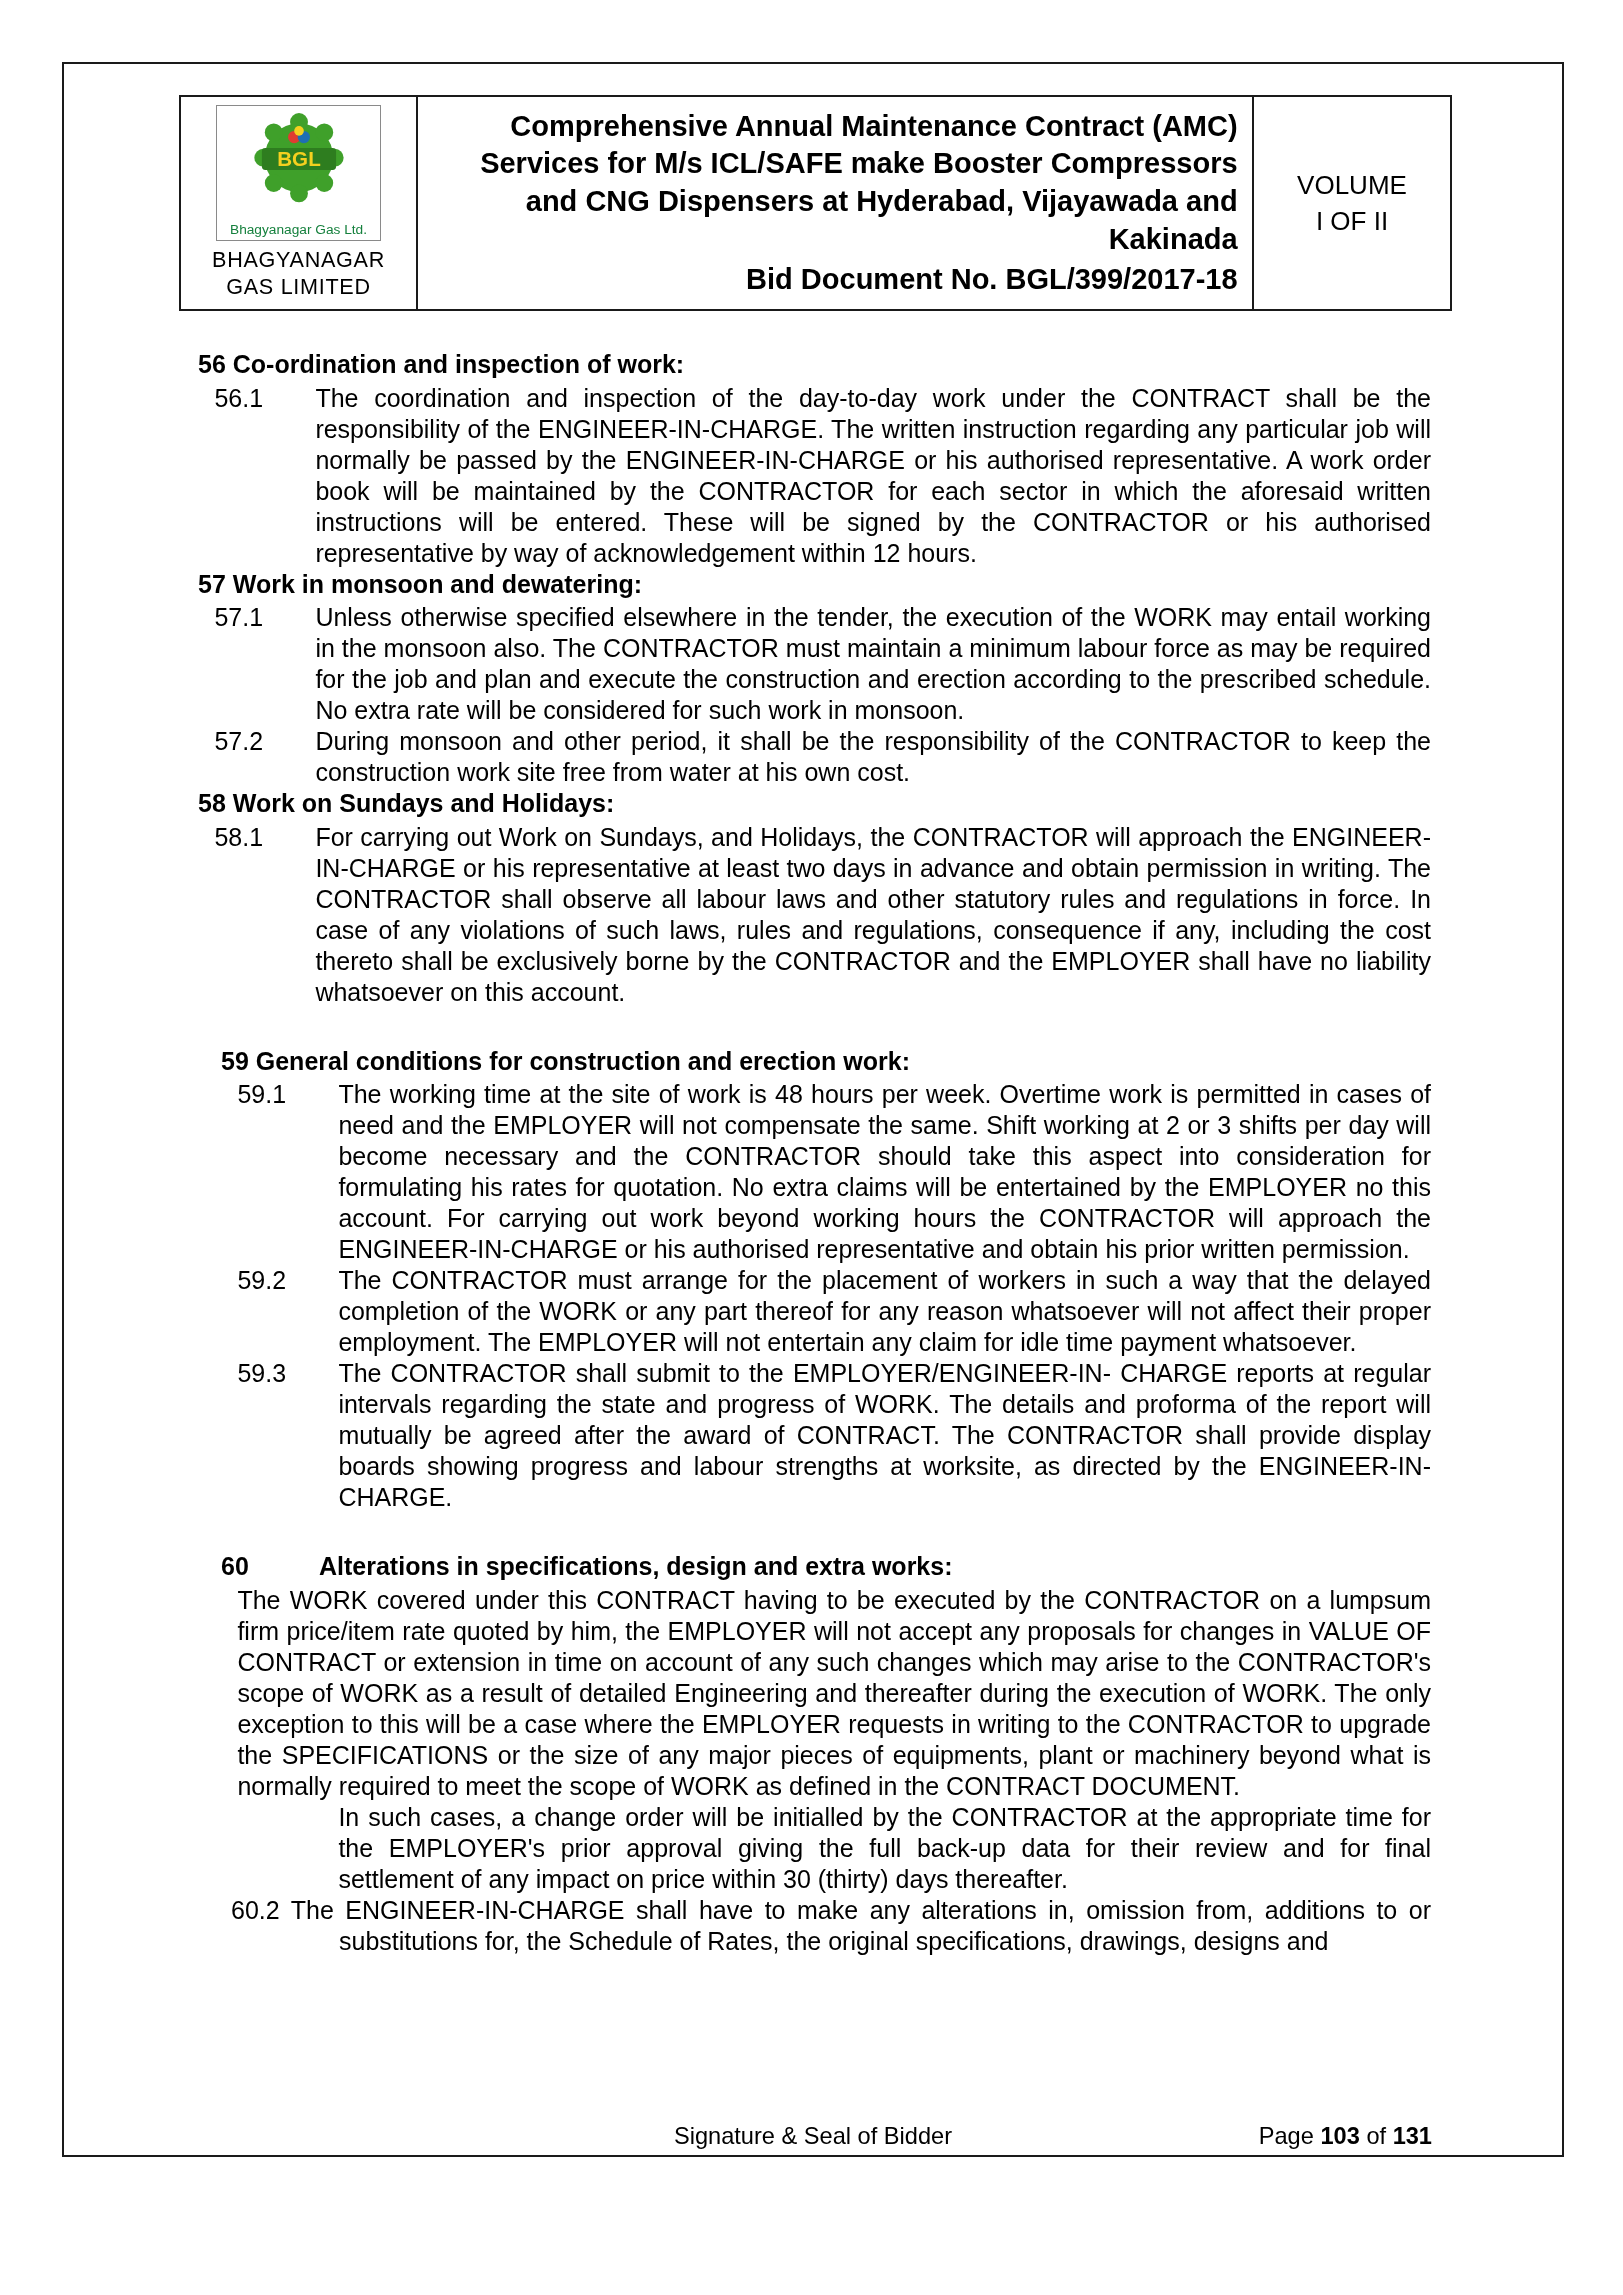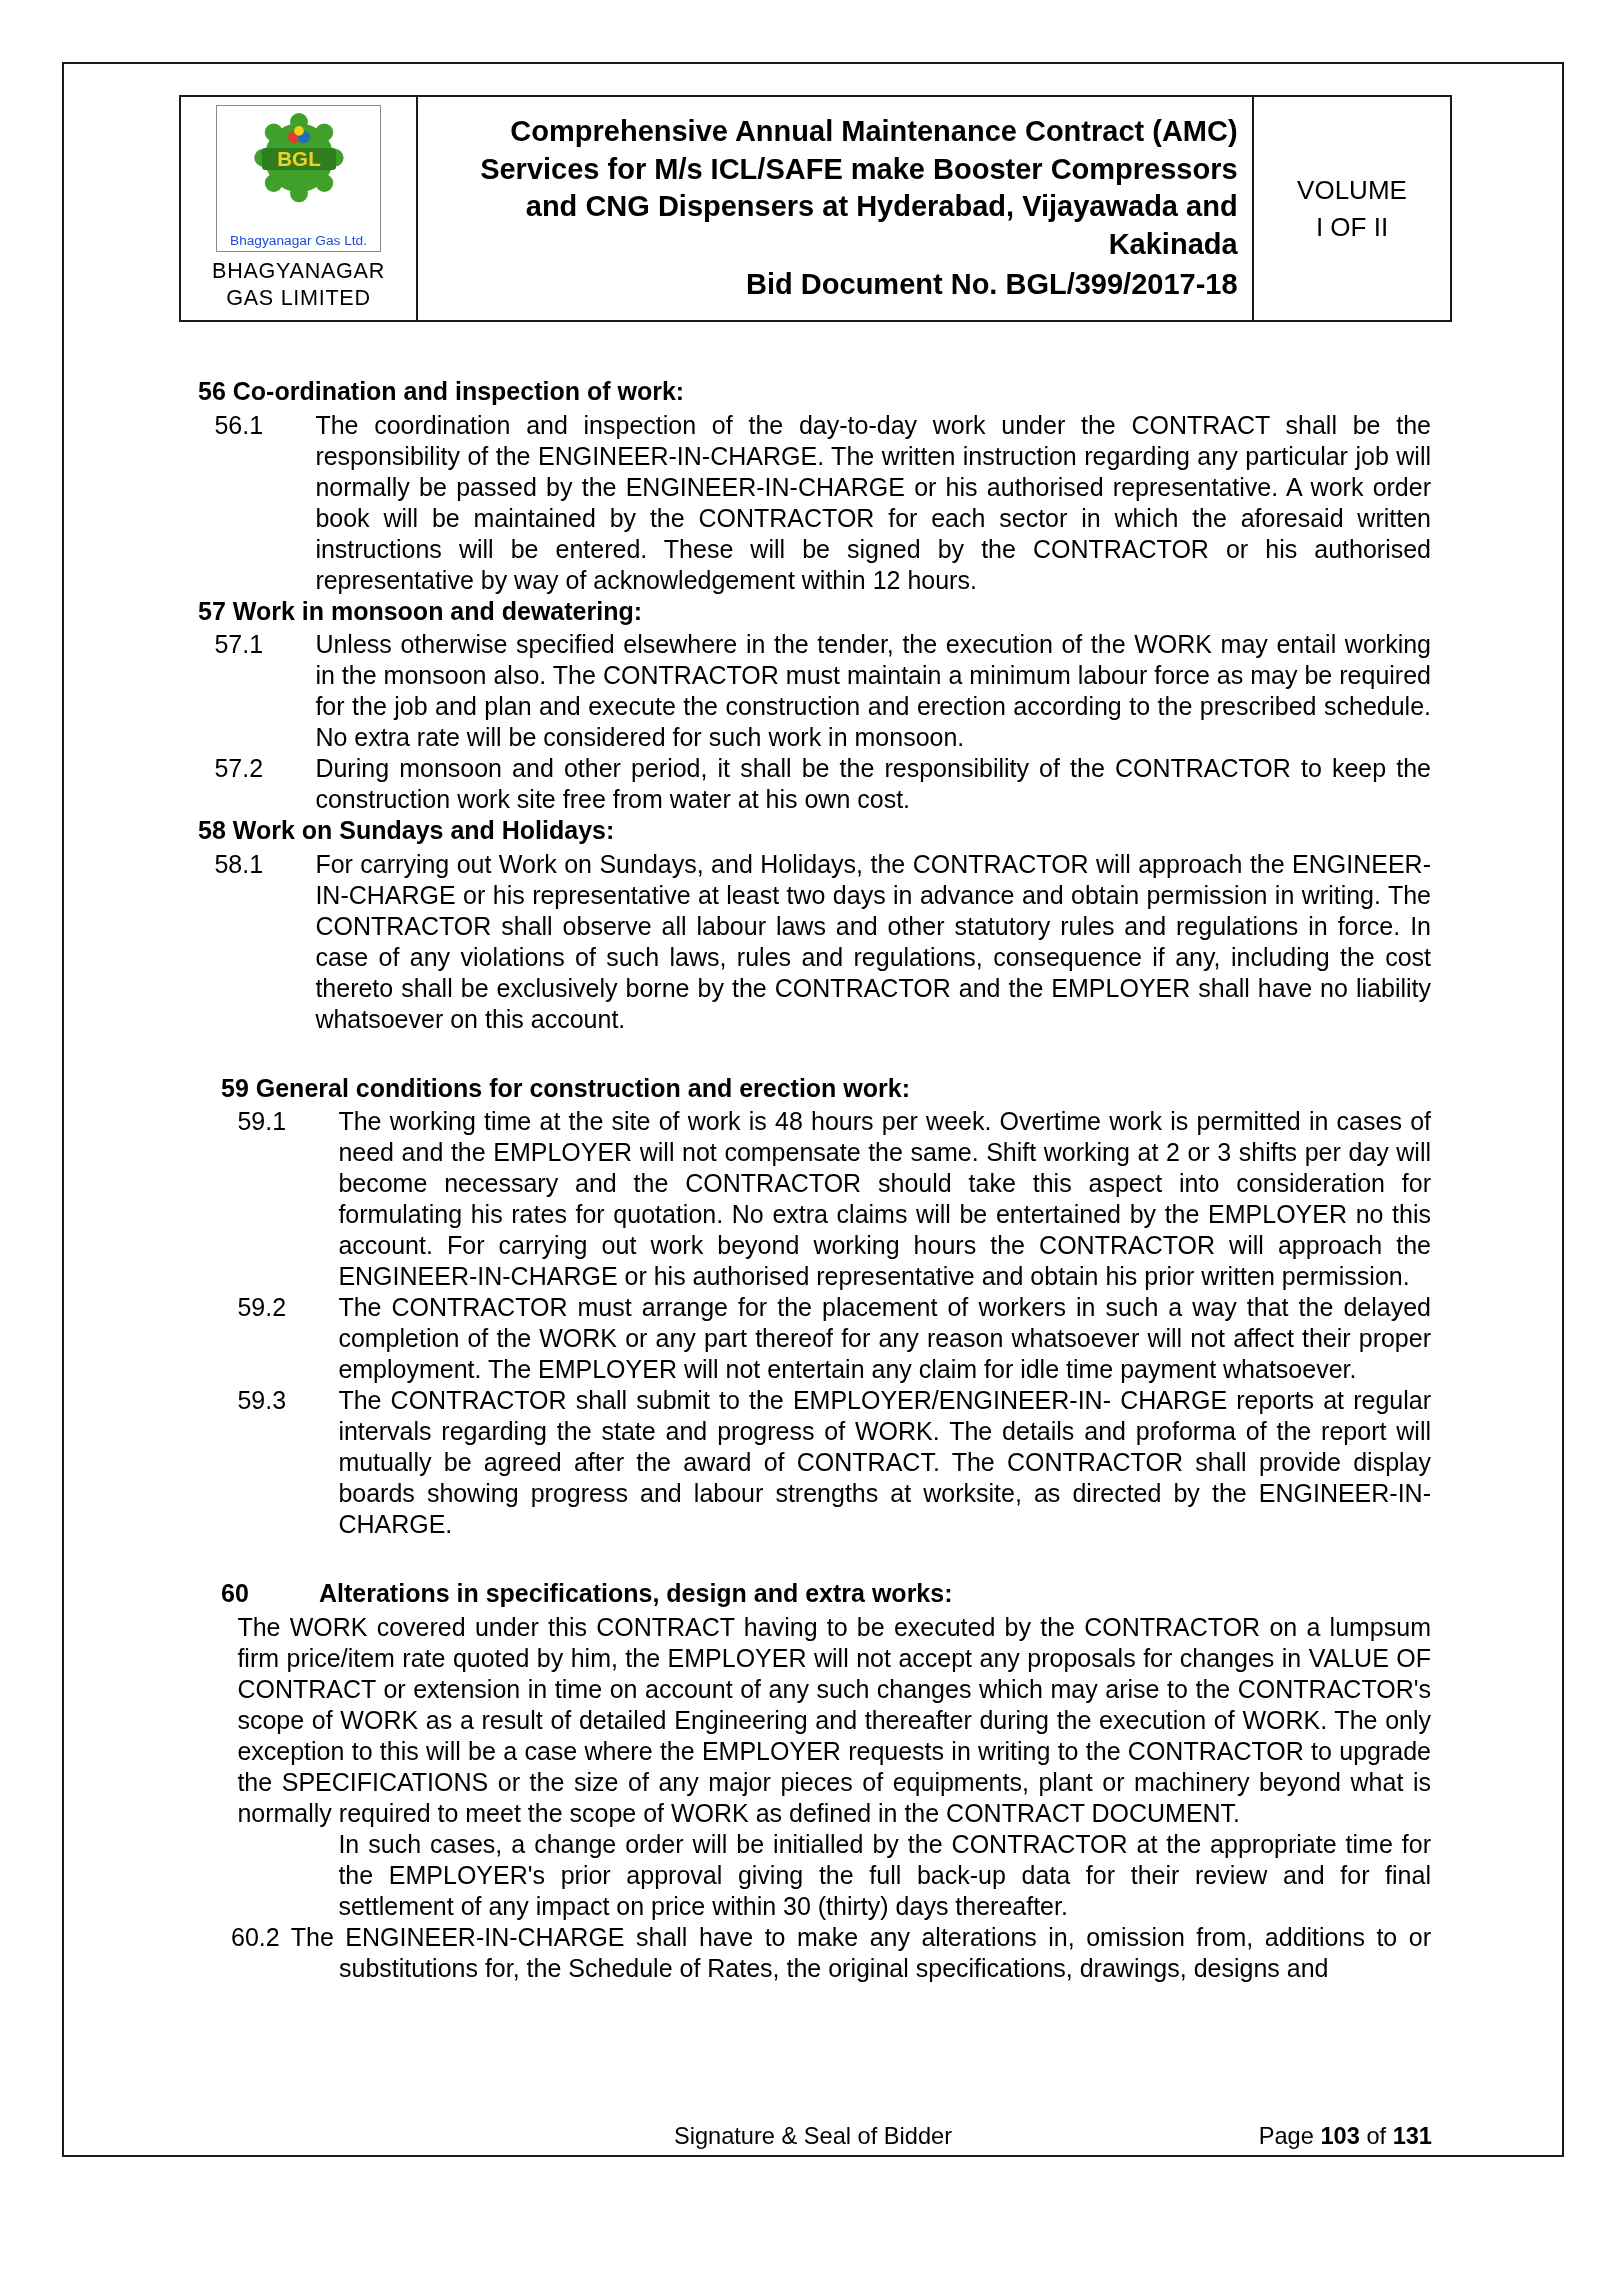--- a/index.html
+++ b/index.html
@@ -25,34 +25,34 @@
     table-layout:fixed;
   }
   .header-table td { border:2px solid #1a1a1a; vertical-align:middle; }
   .logo-cell { width:237px; text-align:center; padding:7.9px 5.2px; }
   .logo-box {
     display:inline-block;
     border:1.3px solid #8a8a8a;
     padding:5.2px 13px 2.6px 13px;
     background:#fff;
   }
-  .logo-tagline { font-size:13.7px; color:#1d4ed8; white-space:nowrap; margin-top:17px; }
+  .logo-tagline { font-size:13.7px; color:#15803d; white-space:nowrap; margin-top:6px; }
   .company-name { margin-top:6.5px; font-size:21.6px; line-height:1.25; letter-spacing:0.7px; }
   .title-cell {
     width:836px; text-align:right;
     font-weight:bold; font-size:29px; line-height:1.3;
     padding:9.2px 14.4px;
   }
   .doc-title { }
   .bid-no { margin-top:2.6px; }
   .vol-cell { width:198px; text-align:center; font-size:26px; line-height:1.4; }
   
   .content { padding:38px 131px 0 134px; font-size:25px; line-height:31px; }
   .section { }
-  .section:first-child { margin-top:16px; }
+  .section:first-child { margin-top:0; }
   .section.sp-lg { margin-top:38px;margin-left:23px; }
   .sec-heading { font-size:25px; line-height:31px; font-weight:bold; margin:0 0 2.6px 0; }
   .sec-heading.wide .sec-num { display:inline-block; width:98px; }
   .clause { display:flex; margin-left:16.4px; }
   .cnum { flex:0 0 101px; }
   .ctext { flex:1 1 auto; text-align:justify; }
   .clause.hang { display:block; margin-left:0; }
   .hangp { margin-left:118px; text-indent:-108px; text-align:justify; }
   
   .footer { position:absolute; left:0; bottom:5.2px; width:100%; height:33px; font-size:23.6px; }

